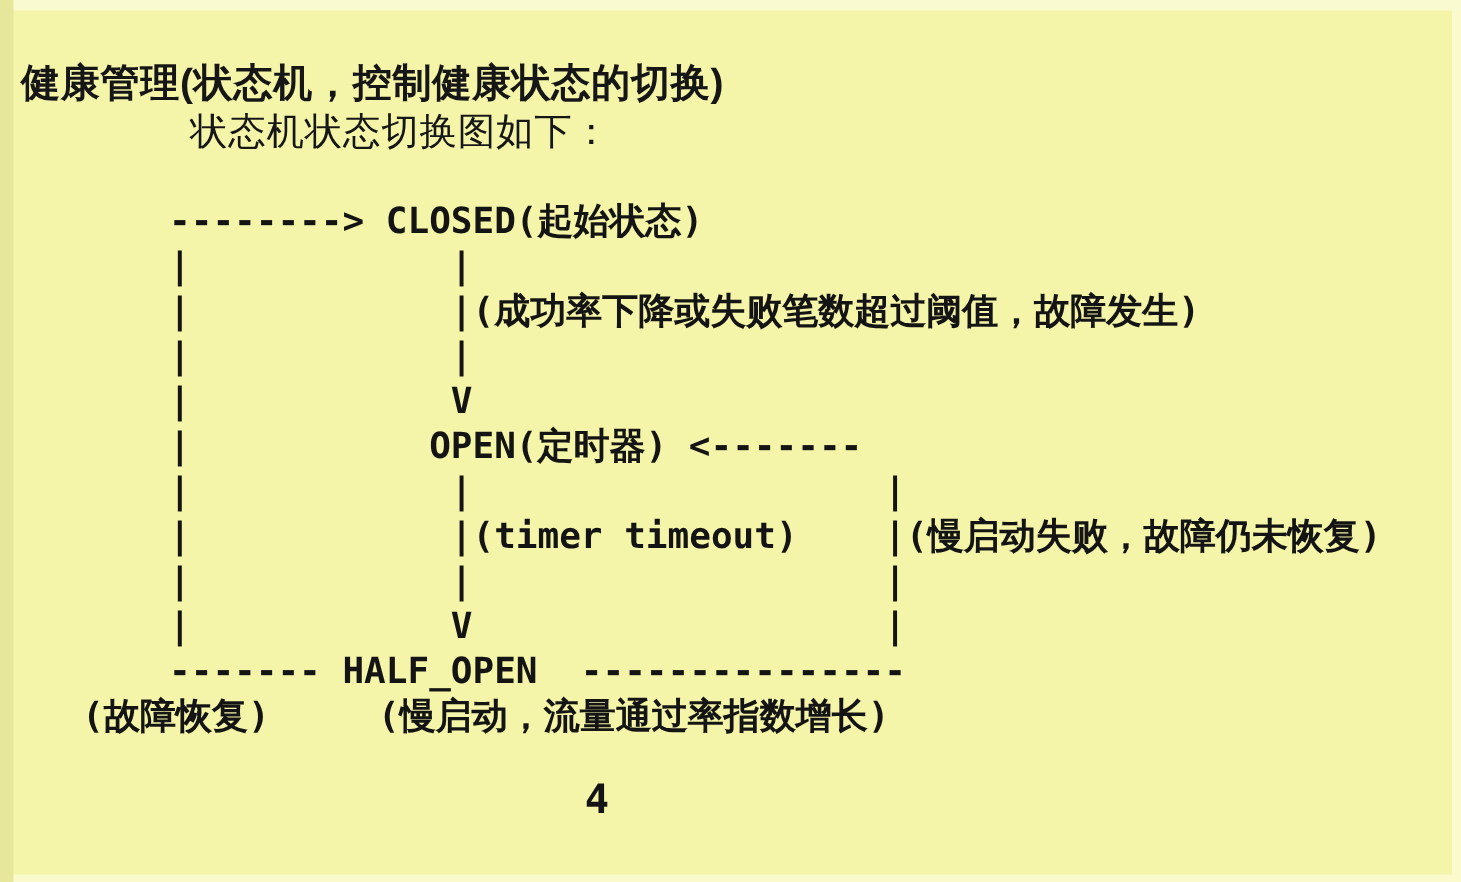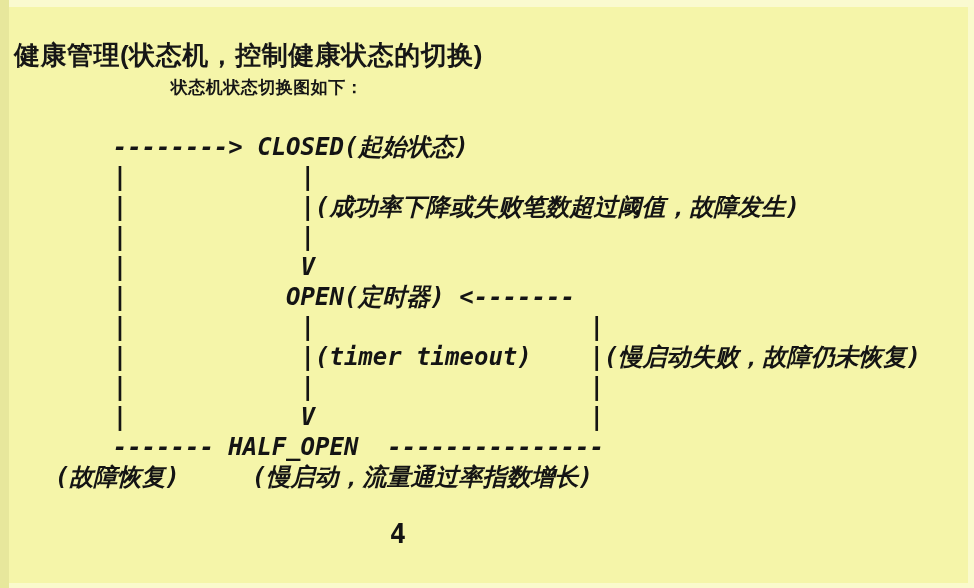--- a/index.html
+++ b/index.html
@@ -32,39 +32,38 @@
     text-align: center;
   }
   .title {
     font-size: 26px;
     line-height: 34px;
     font-weight: 700;
     letter-spacing: 0.5px;
     white-space: nowrap;
   }
   .subtitle {
-    font-size: 17px;
+    font-size: 25px;
     line-height: 32px;
-    font-weight: 700;
+    font-weight: 400;
     letter-spacing: 0.5px;
     white-space: nowrap;
     margin-left: 37px;
   }
   .diagram {
     position: absolute;
     left: 26px;
     top: 132px;
     margin: 0;
     font-family: "DejaVu Sans Mono", "Liberation Mono", monospace;
     font-size: 24px;
     line-height: 30px;
     font-weight: 700;
     white-space: pre;
     color: #141414;
-    font-style: italic;
   }
   .page-number {
     position: absolute;
     left: 368px;
     top: 518px;
     width: 60px;
     text-align: center;
     font-family: "DejaVu Sans Mono", "Liberation Mono", monospace;
     font-size: 27px;
     font-weight: 700;

